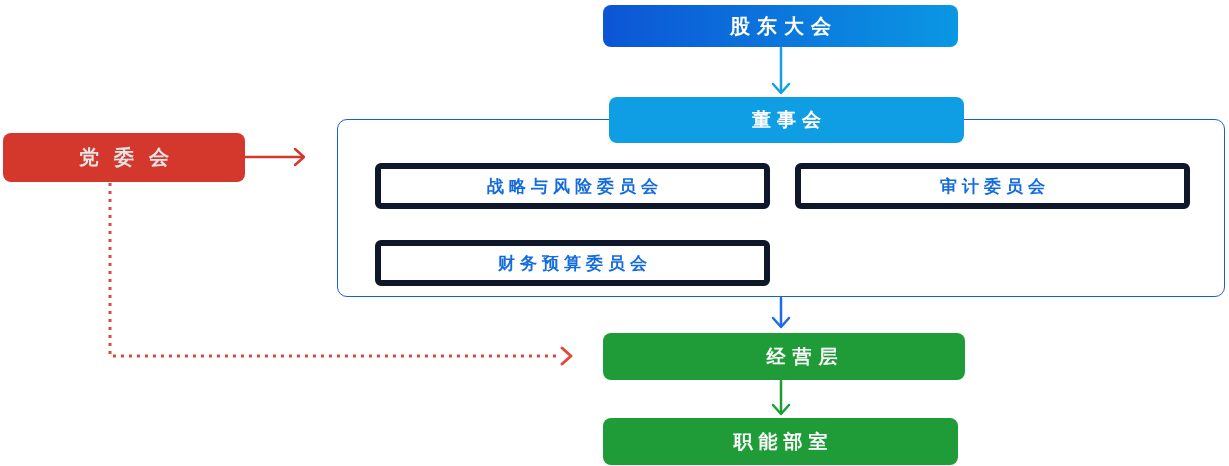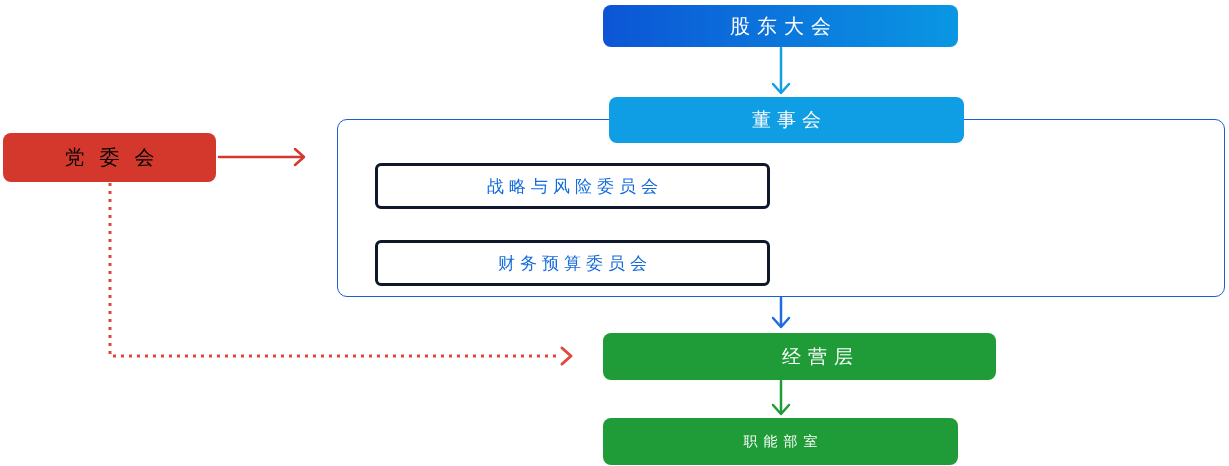--- a/index.html
+++ b/index.html
@@ -2,74 +2,75 @@
 <html><head>
 <meta charset="utf-8">
 <style>
   html,body{margin:0;padding:0;background:#fff;}
   .canvas{
     position:relative;width:1229px;height:466px;background:#ffffff;overflow:hidden;
     font-family:"Liberation Sans","DejaVu Sans",sans-serif;
   }
   .node{
     position:absolute;display:flex;align-items:center;justify-content:center;
-    font-weight:normal;box-sizing:border-box;white-space:nowrap;text-align:center;
+    font-weight:bold;box-sizing:border-box;white-space:nowrap;text-align:center;
   }
   
   .shareholders{
     left:603px;top:5px;width:355px;height:42px;border-radius:8px;
     background:linear-gradient(90deg,#0c55d5 0%,#0a97e3 100%);
     color:#fff;font-size:20px;letter-spacing:7px;text-indent:7px;
   }
   .board{
     left:609px;top:97px;width:355px;height:46px;border-radius:8px;
     background:#0f9de3;color:#fff;font-size:19px;letter-spacing:6px;text-indent:6px;
   }
   .board-group{
     position:absolute;left:337px;top:119px;width:888px;height:178px;
     border:1.5px solid #1a5fd0;border-radius:10px;box-sizing:border-box;background:transparent;
   }
   .committee{
-    width:395px;height:46px;background:#ffffff;border:3px solid #0f172a;border-radius:6px;
+    width:395px;height:46px;background:#ffffff;border:6px solid #0f172a;border-radius:6px;
     color:#146bdc;font-size:17px;letter-spacing:5px;text-indent:5px;
   }
   .c-strategy{left:375px;top:163px;}
   .c-audit{left:795px;top:163px;}
   .c-budget{left:375px;top:231px;margin-top:9px;}
   .c-nomination{left:795px;top:231px;}
   
   .party{
-    left:3px;top:133px;width:213px;height:49px;border-radius:8px;
-    background:#d4382c;color:#000000;font-size:20px;letter-spacing:15px;text-indent:15px;
+    left:3px;top:133px;width:242px;height:49px;border-radius:8px;
+    background:#d4382c;color:#e5e5e5;font-size:20px;letter-spacing:15px;text-indent:15px;
   }
   
   .management{
-    left:603px;top:333px;width:393px;height:47px;border-radius:8px;
+    left:603px;top:333px;width:362px;height:47px;border-radius:8px;
     background:#1f9c37;color:#fff;font-size:19px;letter-spacing:7px;text-indent:7px;padding-left:36px;
   }
   .departments{
     left:603px;top:418px;width:355px;height:47px;border-radius:8px;
-    background:#1f9c37;color:#fff;font-size:14px;letter-spacing:6px;text-indent:6px;
+    background:#1f9c37;color:#fff;font-size:19px;letter-spacing:6px;text-indent:6px;
   }
   .connectors{
     position:absolute;left:0;top:0;width:1229px;height:466px;pointer-events:none;
   }
 </style>
 </head>
 <body>
 
 <div class="canvas">
 
   <div class="board-group"></div>
 
   <div class="node shareholders">股东大会</div>
 
   <div class="node board">董事会</div>
 
   <div class="node committee c-strategy">战略与风险委员会</div>
+  <div class="node committee c-audit">审计委员会</div>
   <div class="node committee c-budget">财务预算委员会</div>
 
   <div class="node party">党委会</div>
 
   <div class="node management">经营层</div>
 
   <div class="node departments">职能部室</div>
 
   <svg class="connectors" viewBox="0 0 1229 466" xmlns="http://www.w3.org/2000/svg">
 

